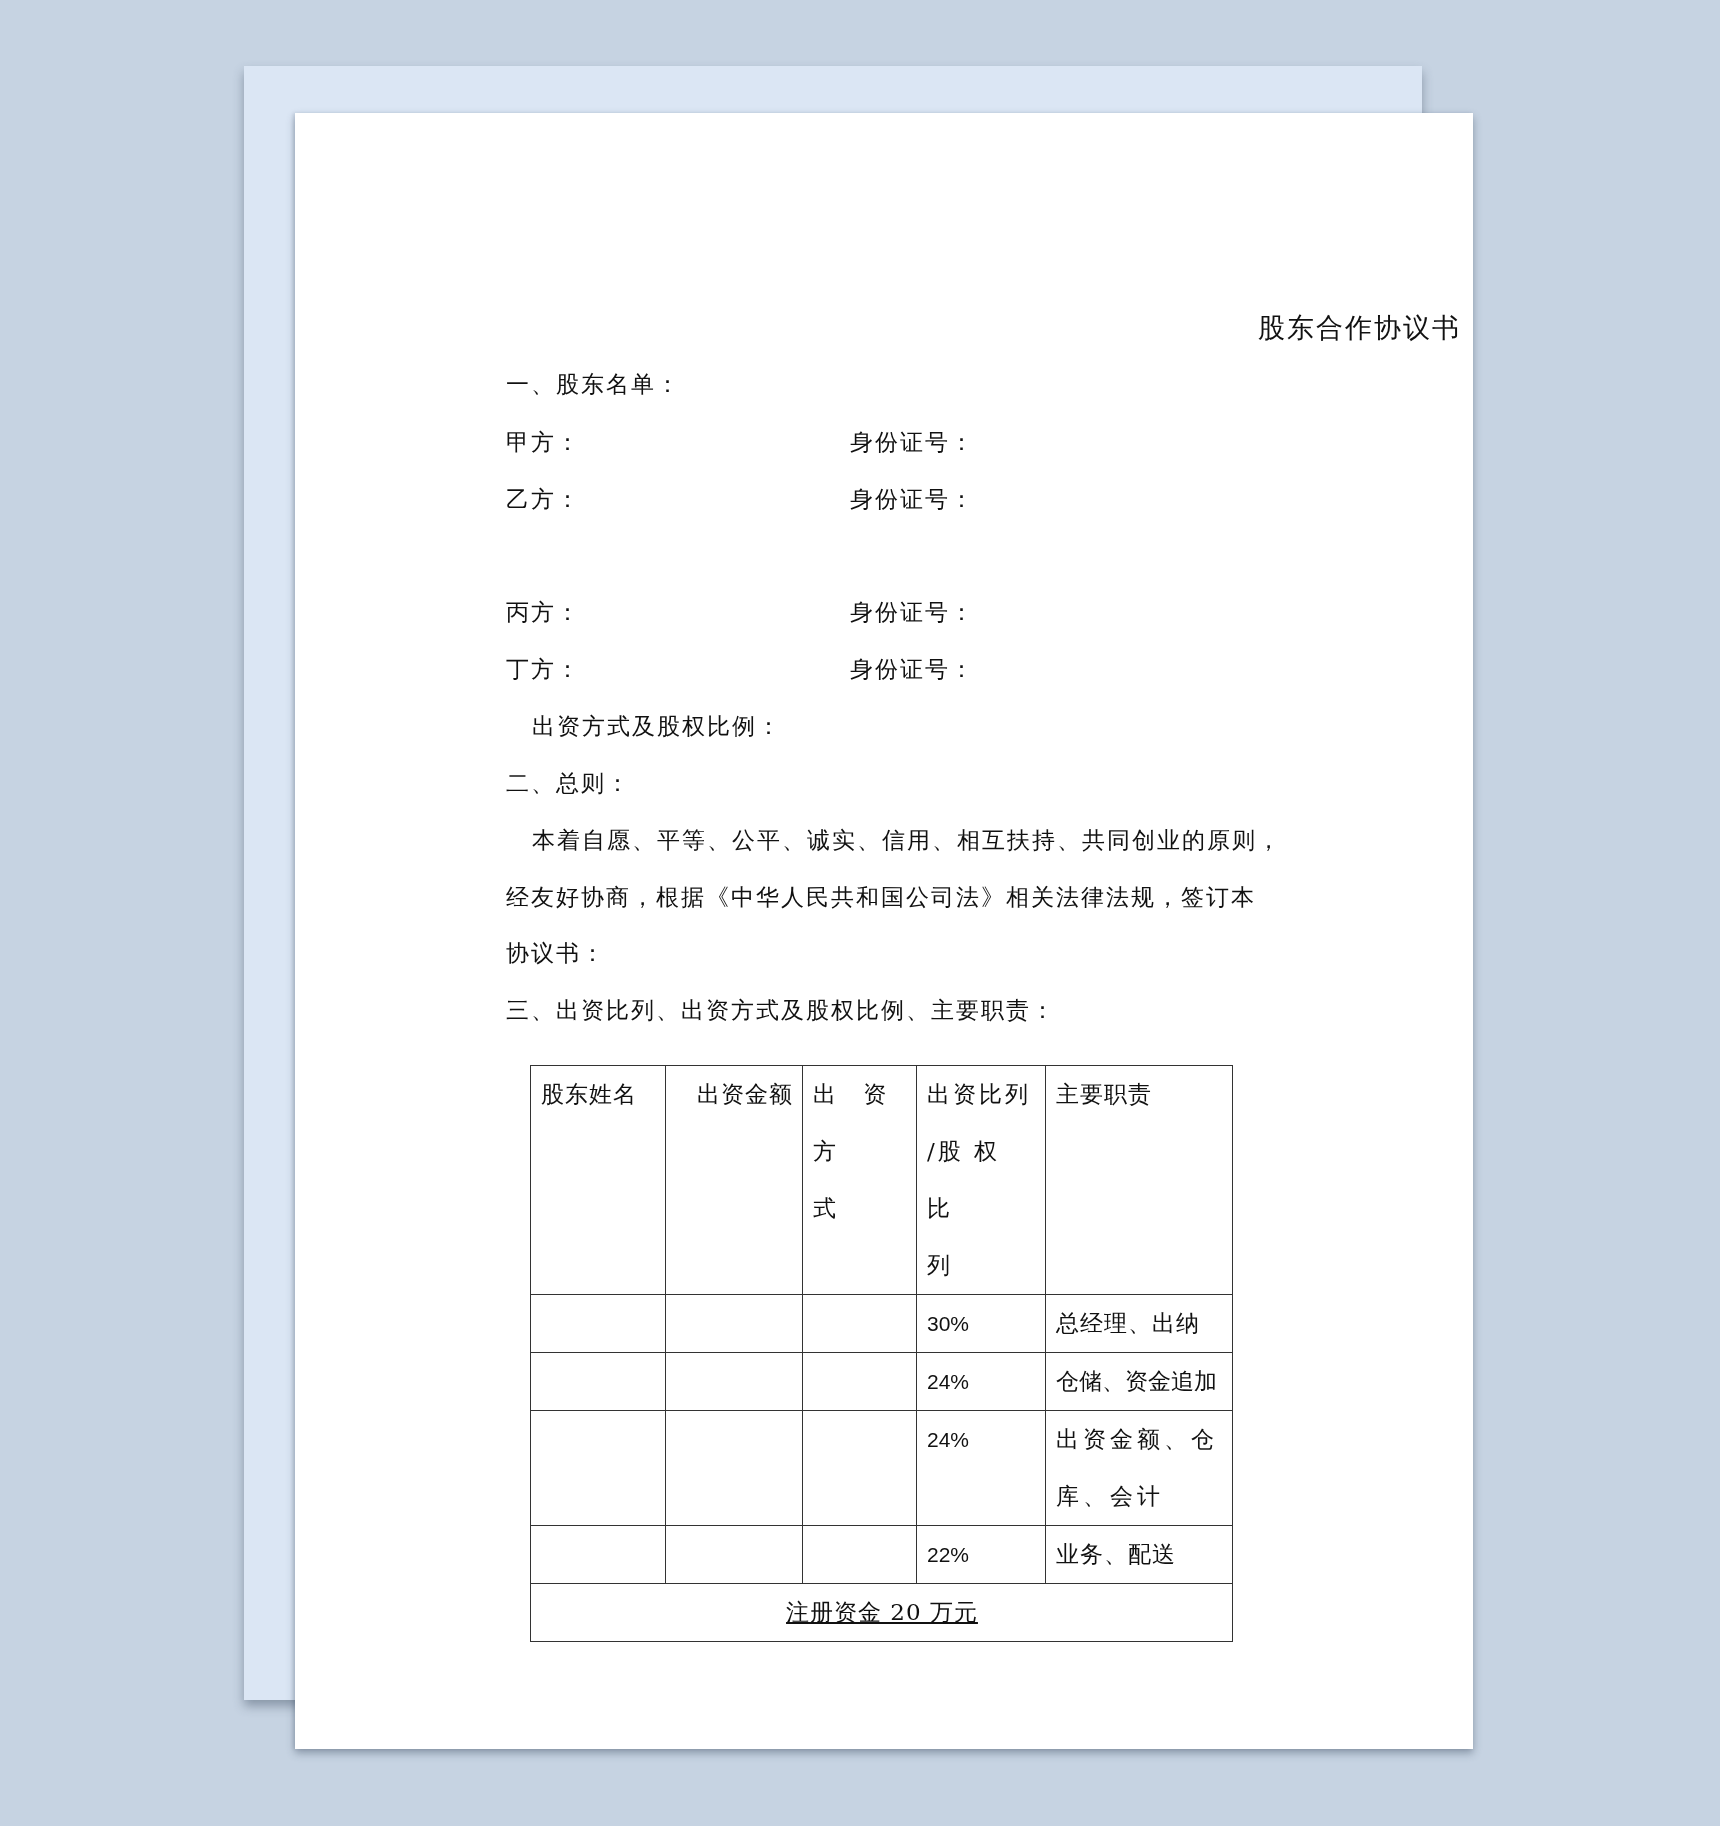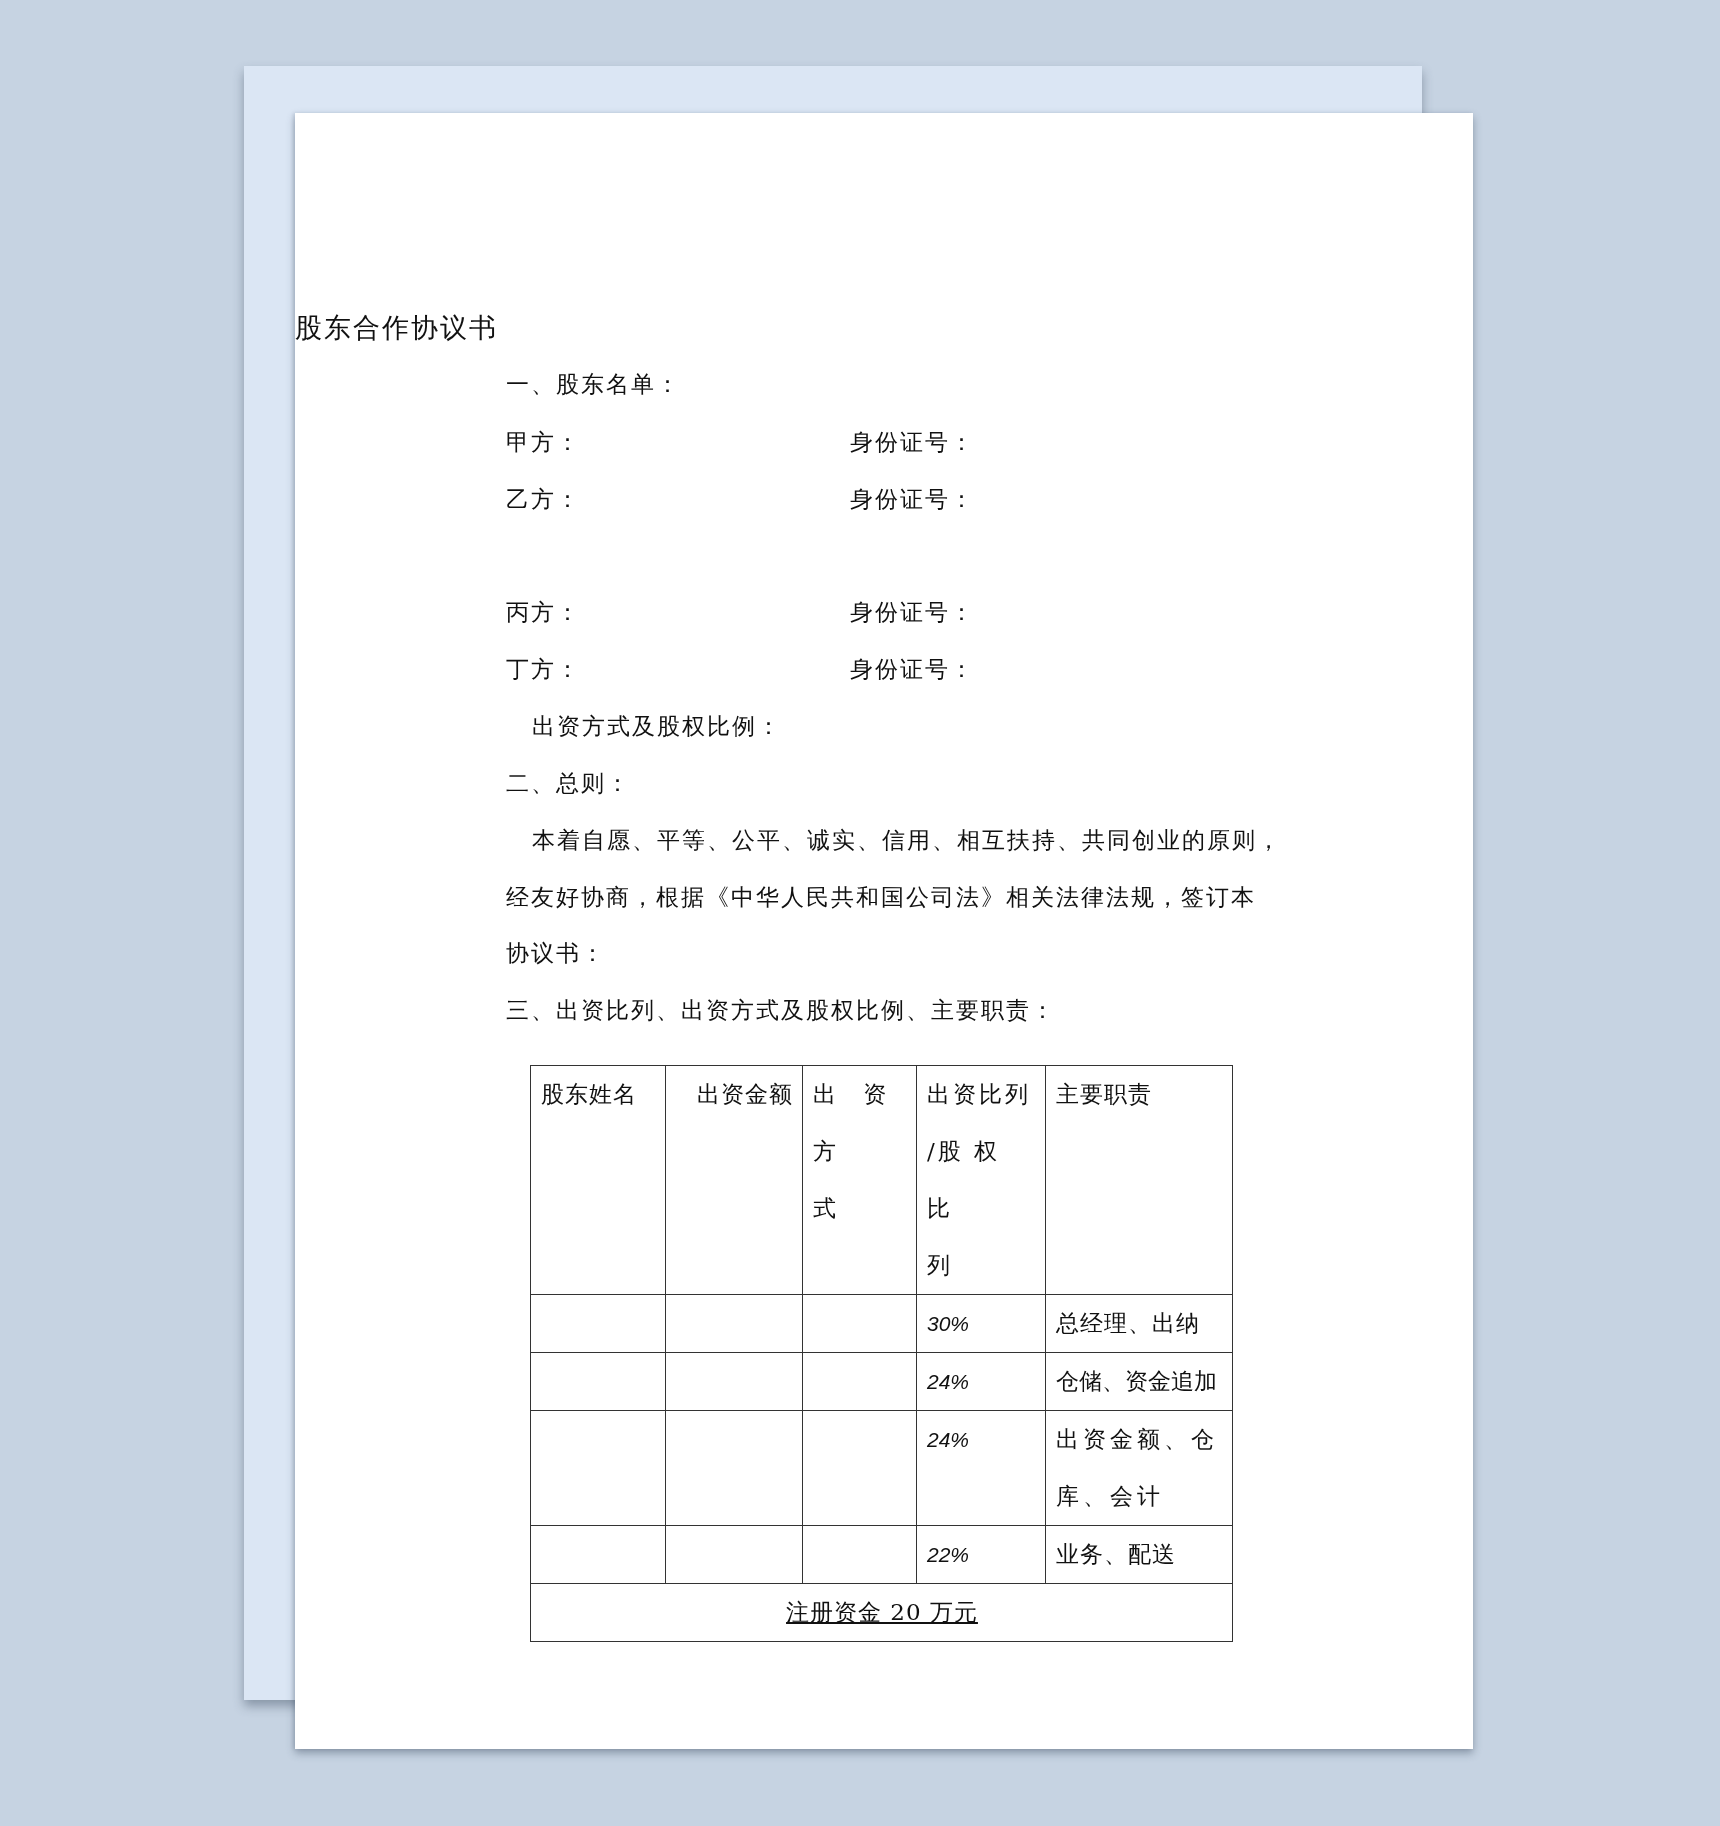--- a/index.html
+++ b/index.html
@@ -22,21 +22,21 @@
     position: absolute;
     left: 295px; top: 113px;
     width: 1178px; height: 1636px;
     background: #ffffff;
     box-shadow: 0 4px 8px rgba(60,75,95,0.45), -2px 0 3px rgba(60,75,95,0.12);
   }
   .doc-title {
     position: absolute;
     left: 295px; width: 1178px;
     top: 310px;
-    text-align: left;
+    text-align: right;
     font-size: 27px;
     letter-spacing: 2px;
     line-height: 36px;
     padding-right: 12px;
   }
   .line {
     position: absolute;
     left: 506px;
     font-size: 23px;
     letter-spacing: 2px;
@@ -60,21 +60,21 @@
     vertical-align: top;
     padding: 13px 9px 0 10px;
     line-height: 57px;
   }
   .table .hdr td { height: 171px; line-height: 57px; padding-top: 0; }
   .table .r1 td, .table .r2 td, .table .r4 td { height: 57px; padding-top: 0; }
   .table .r3 td { height: 115px; padding-top: 0; }
   .table .total td { height: 58px; padding-top: 0; text-align: center; text-decoration: underline; }
   .cell-text { display: block; letter-spacing: 1px; }
   .right { text-align: right; }
-  .pct { font-family: "Liberation Sans", "DejaVu Sans", sans-serif; font-size: 21px; letter-spacing: 0; font-style: italic; }
+  .pct { font-family: "Liberation Sans", "DejaVu Sans", sans-serif; font-size: 21px; letter-spacing: 0; }
   .multiline { white-space: pre-line; }
 </style>
 </head>
 <body>
 
 <div class="back-page"></div>
 <div class="front-page"></div>
 
 <div class="doc-title">股东合作协议书</div>
 

